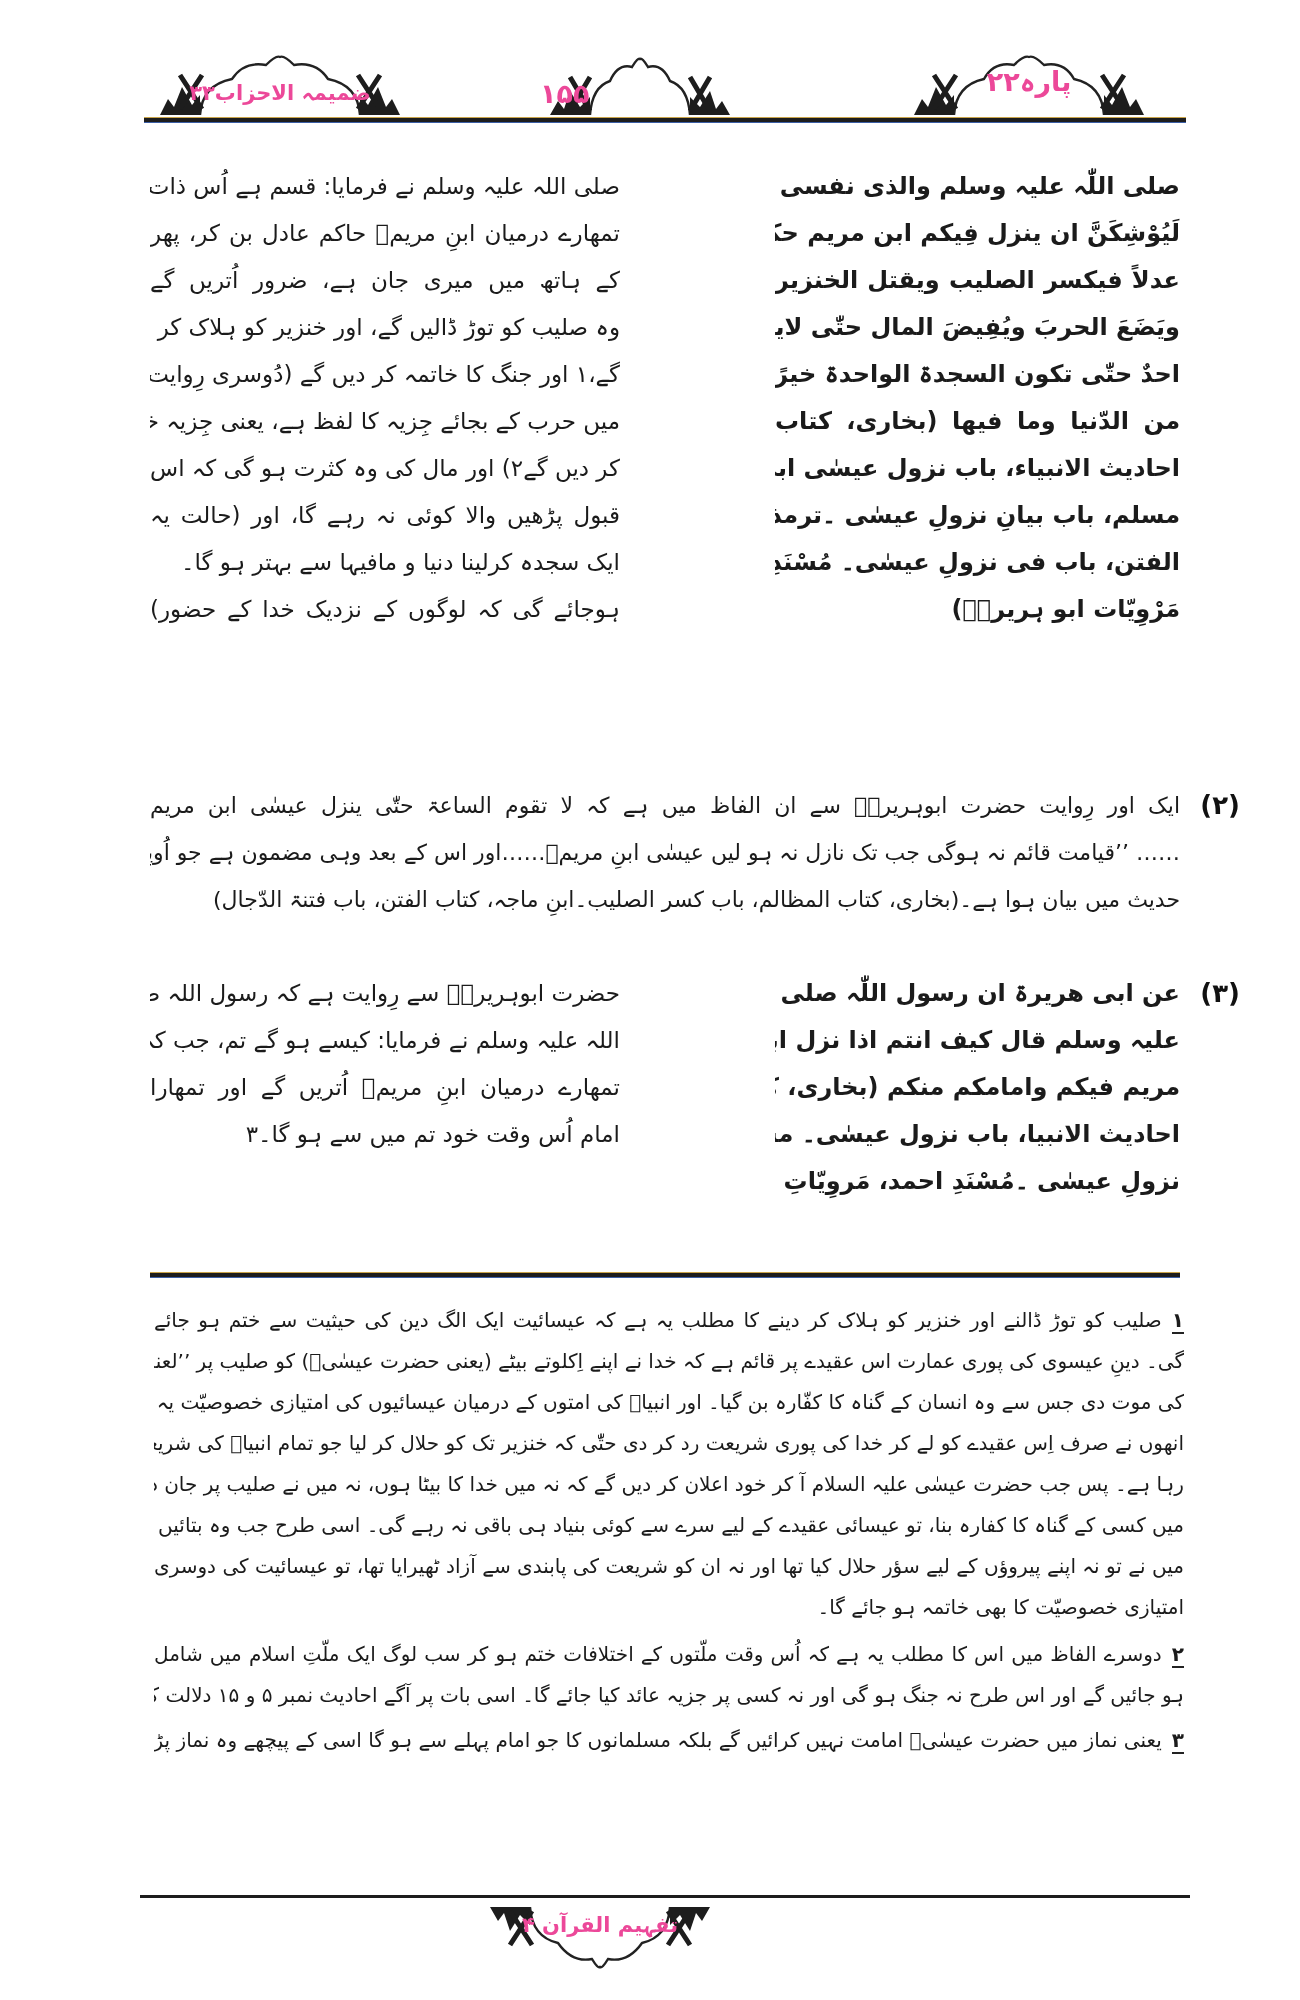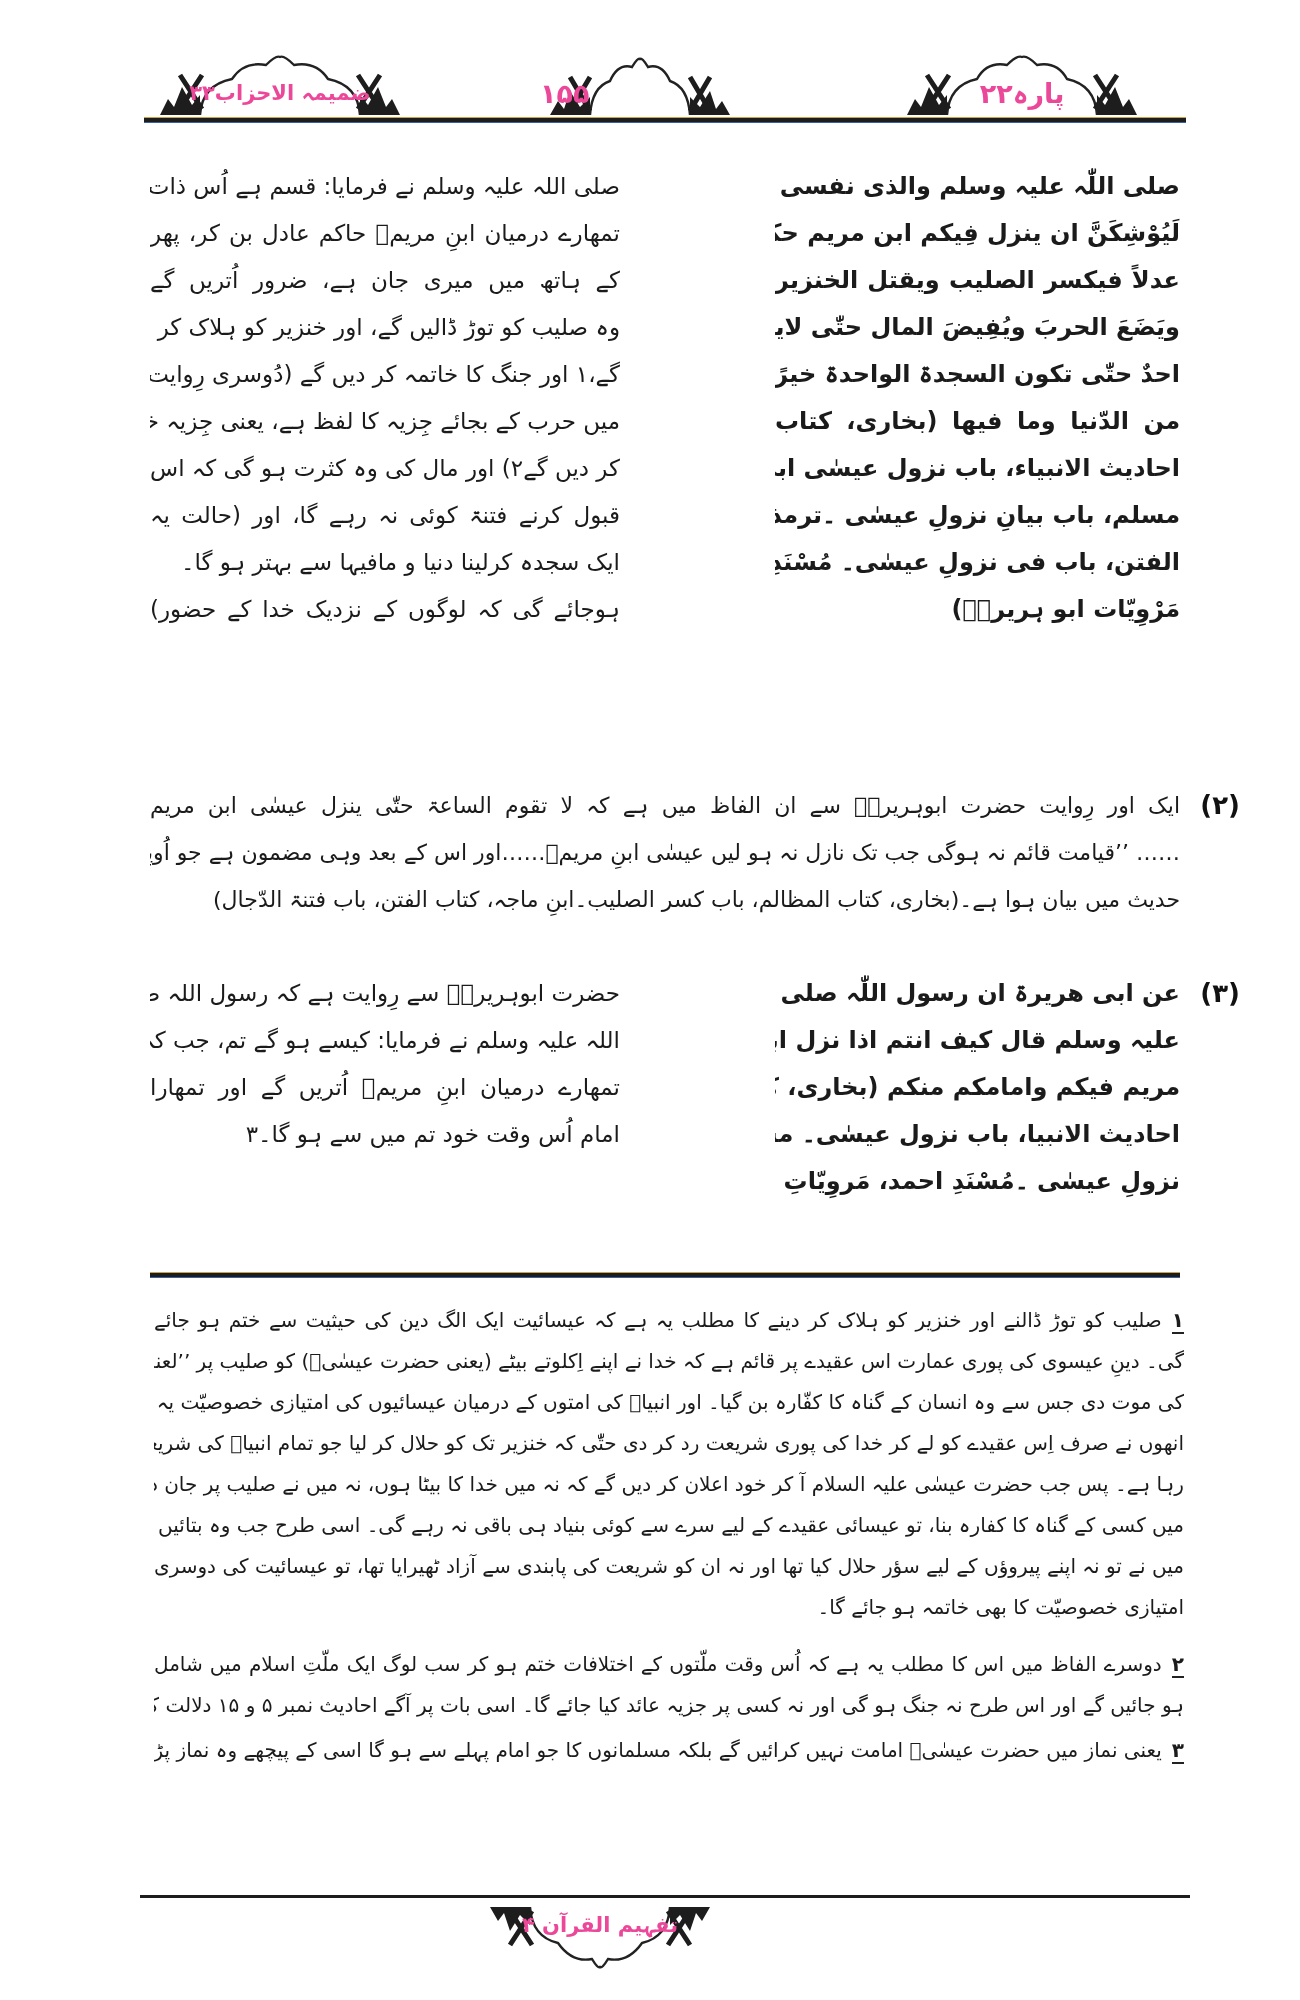--- a/index.html
+++ b/index.html
@@ -16,21 +16,21 @@
     background: #1d1d1d; border-bottom: 1px solid #3b5fa6; border-top: 1px solid #c9a44a;
   }
   .cartouche {
     position: absolute; top: 0; height: 62px; display: flex; align-items: flex-end; justify-content: center;
   }
   .cartouche svg { position: absolute; left: 0; top: 0; }
   .cartouche-text {
     position: relative; z-index: 2; font-size: 27px; font-weight: bold; line-height: 1;
     padding-bottom: 10px; color: #ec4899;
   }
-  .cart-right { right: 23px; width: 270px; }
+  .cart-right { right: 16px; width: 270px; align-items: center; }
   .cart-center { left: 390px; width: 200px; justify-content: flex-end; }
   .cart-left  { left: -10px; width: 280px; }
   .cart-left .cartouche-text { font-size: 21px; padding-bottom: 13px; }
 
   
   .row { position: absolute; left: 0; width: 1030px; display: flex; flex-direction: row; }
   .col-ar { width: 405px; margin-right: 0; }
   .col-ur { width: 470px; margin-right: auto; }
   .line {
     font-size: 25px; line-height: 47px; height: 47px; white-space: nowrap;
@@ -118,21 +118,21 @@
       <div class="line last">مَرْوِیّات ابو ہریرہؓ)</div>
     </div>
     <div class="col-ur urdu">
       <div class="line">صلی اللہ علیہ وسلم نے فرمایا: قسم ہے اُس ذات کی جس</div>
       <div class="line">تمھارے درمیان ابنِ مریمؑ حاکم عادل بن کر، پھر</div>
       <div class="line">کے ہاتھ میں میری جان ہے، ضرور اُتریں گے</div>
       <div class="line">وہ صلیب کو توڑ ڈالیں گے، اور خنزیر کو ہلاک کر دیں</div>
       <div class="line">گے،۱ اور جنگ کا خاتمہ کر دیں گے (دُوسری رِوایت</div>
       <div class="line">میں حرب کے بجائے جِزیہ کا لفظ ہے، یعنی جِزیہ ختم</div>
       <div class="line">کر دیں گے۲) اور مال کی وہ کثرت ہو گی کہ اس کا</div>
-      <div class="line">قبول کرنے فتنۃ کوئی نہ رہے گا، اور (حالت یہ</div>
+      <div class="line">قبول پڑھیں والا کوئی نہ رہے گا، اور (حالت یہ</div>
       <div class="line last">ایک سجدہ کرلینا دنیا و مافیہا سے بہتر ہو گا۔</div>
       <div class="line">ہوجائے گی کہ لوگوں کے نزدیک خدا کے حضور)</div>
     </div>
   </div>
 
   <div class="num-marker" style="top:782px; right:-60px;">(۲)</div>
   <div class="row full urdu" style="top:782px; display:block;">
     <div class="line">ایک اور رِوایت حضرت ابوہریرہؓ سے ان الفاظ میں ہے کہ لا تقوم الساعۃ حتّٰی ینزل عیسٰی ابن مریم</div>
     <div class="line">…… ’’قیامت قائم نہ ہوگی جب تک نازل نہ ہو لیں عیسٰی ابنِ مریمؑ……اور اس کے بعد وہی مضمون ہے جو اُوپر کی</div>
     <div class="line last">حدیث میں بیان ہوا ہے۔(بخاری، کتاب المظالم، باب کسر الصلیب۔ابنِ ماجہ، کتاب الفتن، باب فتنۃ الدّجال)</div>
@@ -161,21 +161,21 @@
     <div class="fn">
       <div class="line"><span class="fn-num">۱</span><span>صلیب کو توڑ ڈالنے اور خنزیر کو ہلاک کر دینے کا مطلب یہ ہے کہ عیسائیت ایک الگ دین کی حیثیت سے ختم ہو جائے</span></div>
       <div class="line">گی۔ دینِ عیسوی کی پوری عمارت اس عقیدے پر قائم ہے کہ خدا نے اپنے اِکلوتے بیٹے (یعنی حضرت عیسٰیؑ) کو صلیب پر ’’لعنت‘‘</div>
       <div class="line">کی موت دی جس سے وہ انسان کے گناہ کا کفّارہ بن گیا۔ اور انبیاؑ کی امتوں کے درمیان عیسائیوں کی امتیازی خصوصیّت یہ ہے کہ</div>
       <div class="line">انھوں نے صرف اِس عقیدے کو لے کر خدا کی پوری شریعت رد کر دی حتّٰی کہ خنزیر تک کو حلال کر لیا جو تمام انبیاؑ کی شریعتوں میں حرام</div>
       <div class="line">رہا ہے۔ پس جب حضرت عیسٰی علیہ السلام آ کر خود اعلان کر دیں گے کہ نہ میں خدا کا بیٹا ہوں، نہ میں نے صلیب پر جان دی، نہ</div>
       <div class="line">میں کسی کے گناہ کا کفارہ بنا، تو عیسائی عقیدے کے لیے سرے سے کوئی بنیاد ہی باقی نہ رہے گی۔ اسی طرح جب وہ بتائیں گے کہ</div>
       <div class="line">میں نے تو نہ اپنے پیروؤں کے لیے سؤر حلال کیا تھا اور نہ ان کو شریعت کی پابندی سے آزاد ٹھیرایا تھا، تو عیسائیت کی دوسری</div>
       <div class="line last">امتیازی خصوصیّت کا بھی خاتمہ ہو جائے گا۔</div>
     </div>
-    <div class="fn" style="margin-top:16px;">
+    <div class="fn" style="margin-top:6px;">
       <div class="line"><span class="fn-num">۲</span><span>دوسرے الفاظ میں اس کا مطلب یہ ہے کہ اُس وقت ملّتوں کے اختلافات ختم ہو کر سب لوگ ایک ملّتِ اسلام میں شامل</span></div>
       <div class="line last">ہو جائیں گے اور اس طرح نہ جنگ ہو گی اور نہ کسی پر جزیہ عائد کیا جائے گا۔ اسی بات پر آگے احادیث نمبر ۵ و ۱۵ دلالت کر رہی ہیں۔</div>
     </div>
     <div class="fn" style="margin-top:4px;">
       <div class="line last"><span class="fn-num">۳</span><span>یعنی نماز میں حضرت عیسٰیؑ امامت نہیں کرائیں گے بلکہ مسلمانوں کا جو امام پہلے سے ہو گا اسی کے پیچھے وہ نماز پڑھیں گے۔</span></div>
     </div>
   </div>
 
   <div class="footer">
     <div class="footer-rule"></div>

